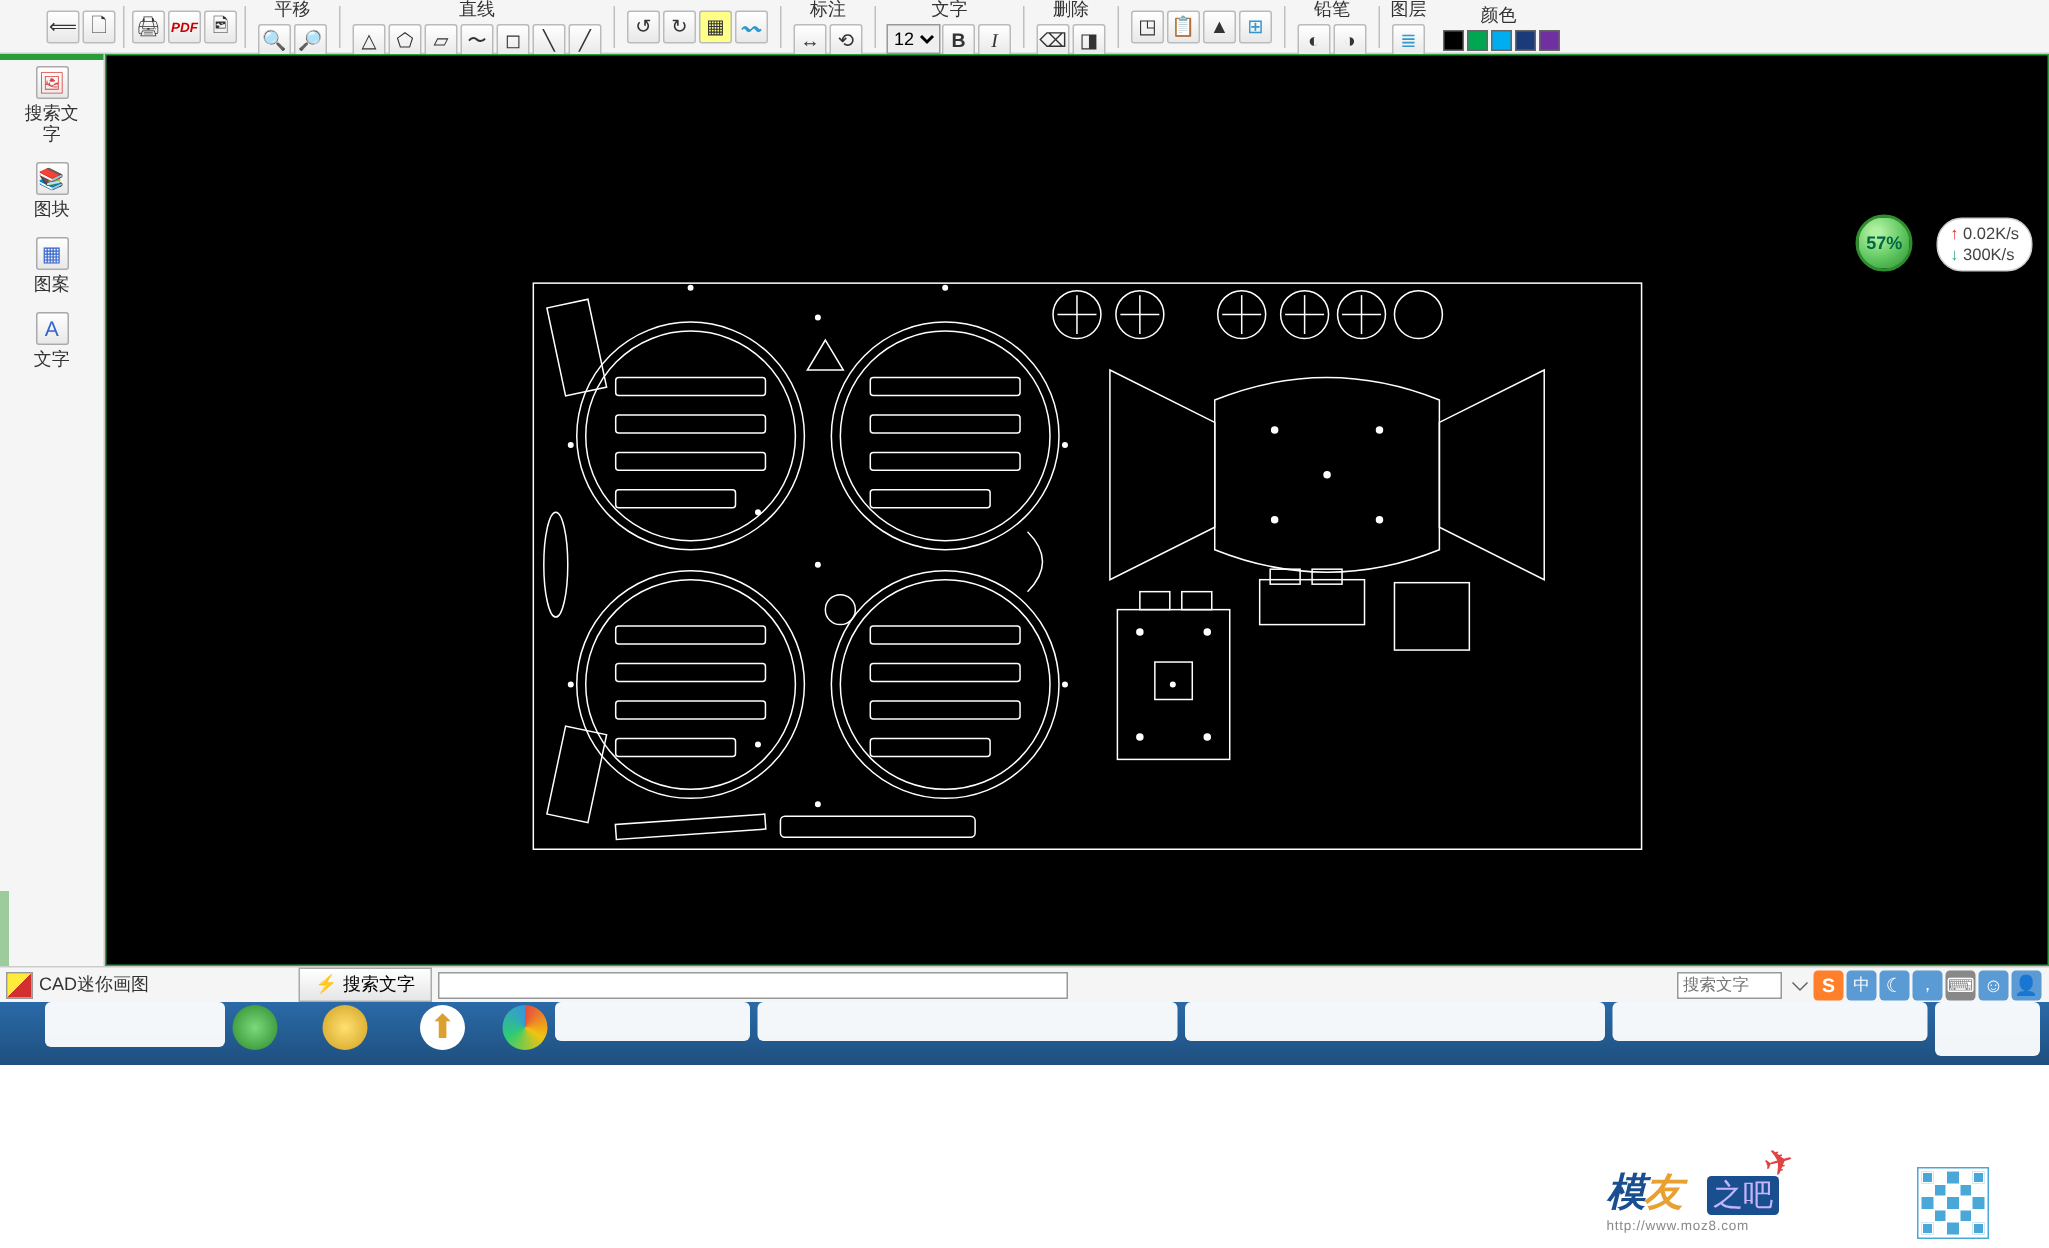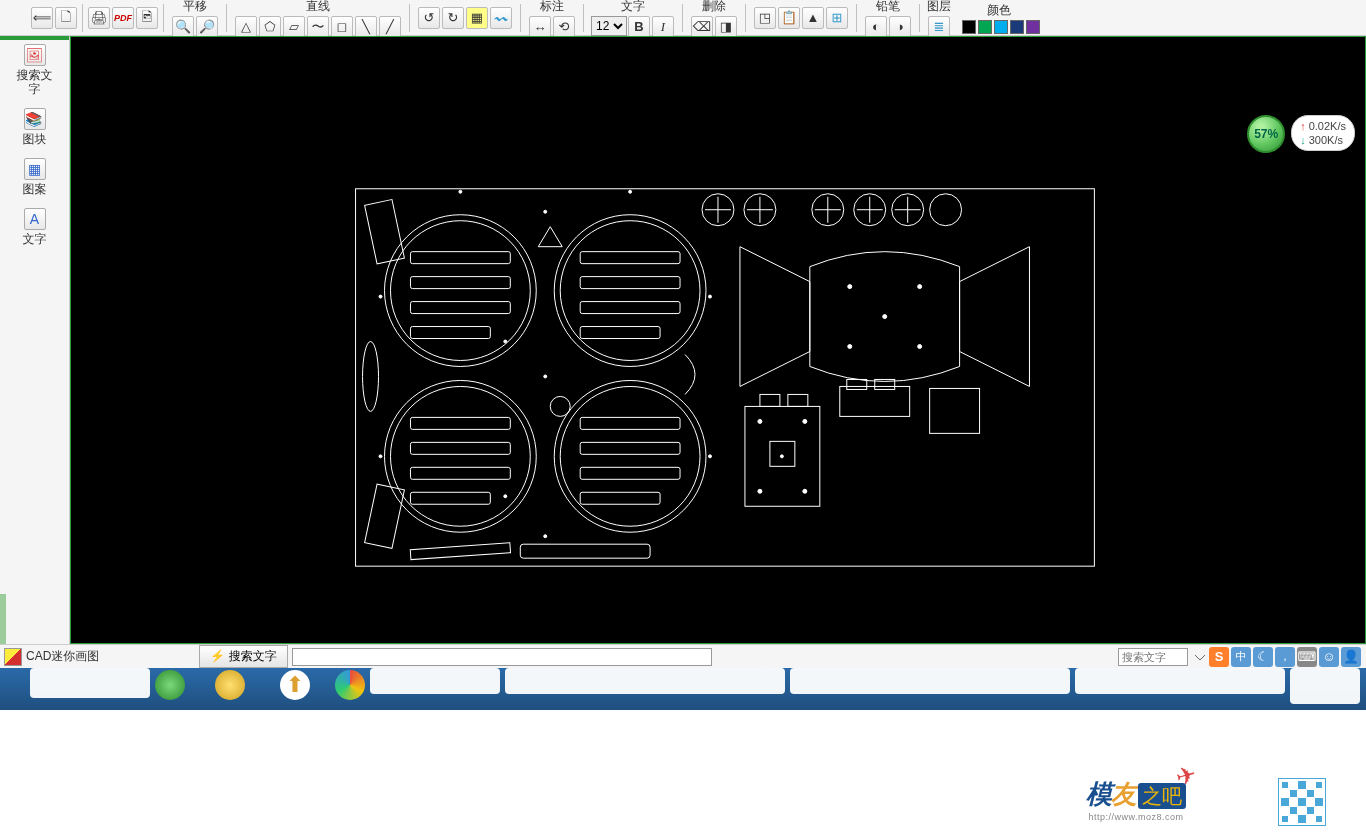--- a/index.html
+++ b/index.html
@@ -17,21 +17,21 @@
   .sidebar { width: 70px; background: #f5f5f5; border-right: 1px solid #ccc; display: flex; flex-direction: column; align-items: center; padding-top: 2px; position: relative; }
   .sidebar::before { content: ""; position: absolute; top: 0; left: 0; right: 0; height: 4px; background: #2a9d3a; }
   .sidebar::after { content: ""; position: absolute; bottom: 0; left: 0; width: 6px; height: 50px; background: #9ccc9c; }
   .side-item { width: 40px; text-align: center; margin: 6px 0; cursor: pointer; }
   .side-icon { width: 22px; height: 22px; margin: 0 auto 2px; border: 1px solid #aaa; border-radius: 2px; background: linear-gradient(#fff,#e8e8e8); display: flex; align-items: center; justify-content: center; font-size: 14px; }
   .side-label { font-size: 12px; color: #333; line-height: 14px; }
   
   .canvas-wrap { flex: 1; background: #000; border: 1px solid #2a9d3a; position: relative; }
   .canvas { position: absolute; inset: 0; }
   
-  .net-widget { position: absolute; right: 10px; top: 78px; display: flex; align-items: flex-start; gap: 6px; }
+  .net-widget { position: absolute; right: 10px; top: 106px; display: flex; align-items: flex-end; gap: 16px; }
   .net-circle { width: 38px; height: 38px; border-radius: 50%; background: radial-gradient(circle at 35% 30%, #aef0a0 10%, #5fc65f 55%, #2e8e2e); border: 2px solid #2e8e2e; color: #064; font-weight: bold; font-size: 12px; display: flex; align-items: center; justify-content: center; box-shadow: 0 1px 3px rgba(0,0,0,0.4); }
   .net-speeds { background: #fff; border: 1px solid #ccc; border-radius: 17px; padding: 3px 8px; font-size: 11px; color: #444; line-height: 14px; }
   .net-up::before { content: "↑"; color: #d33; margin-right: 3px; }
   .net-down::before { content: "↓"; color: #2a8; margin-right: 3px; }
   
   .statusbar { height: 24px; background: #f5f5f5; border-top: 1px solid #ccc; display: flex; align-items: center; padding: 0 4px; }
   .app-badge { width: 18px; height: 18px; background: linear-gradient(135deg,#ffeb3b 50%,#d32f2f 50%); border: 1px solid #999; margin-right: 4px; }
   .app-name { font-size: 12px; color: #333; margin-right: 100px; }
   .quick-cmd-btn { background: linear-gradient(#fff,#e5e5e5); border: 1px solid #aaa; padding: 2px 10px; font-size: 12px; cursor: pointer; margin-right: 4px; }
   .cmd-input { flex: 0 0 420px; height: 18px; border: 1px solid #999; background: #fff; padding: 0 4px; }
@@ -47,22 +47,22 @@
   
   .taskbar-fragment { height: 42px; background: linear-gradient(#2a6aa8,#1f4f7f); position: relative; overflow: hidden; }
   .tb-white { position: absolute; background: #fff; border-radius: 4px; opacity: 0.95; }
   .tb-dot { position: absolute; width: 30px; height: 30px; border-radius: 50%; top: 2px; }
   
   .bottom-white { height: 122px; background: #fff; position: relative; }
   .watermark { position: absolute; right: 180px; bottom: 10px; display: flex; align-items: center; gap: 6px; }
   .wm-logo { font-size: 26px; font-weight: 900; letter-spacing: -1px; }
   .wm-mo { color: #1a4f8f; font-style: italic; }
   .wm-you { color: #e8a030; font-style: italic; }
-  .wm-zhi { background: #1a4f8f; color: #eab308; padding: 2px 4px; font-size: 20px; border-radius: 3px; margin-left: 2px; }
-  .wm-url { font-size: 9px; color: #888; text-align: center; letter-spacing: 0.5px; }
+  .wm-zhi { background: #1a4f8f; color: #c4b5fd; padding: 2px 4px; font-size: 20px; border-radius: 3px; margin-left: 17px; }
+  .wm-url { font-size: 9px; color: #888; text-align: left; letter-spacing: 0.5px; }
   .wm-plane { position: absolute; right: 170px; bottom: 42px; font-size: 24px; color: #d44; transform: rotate(-15deg); }
   .qr { position: absolute; right: 40px; bottom: 6px; width: 48px; height: 48px; background: #fff; border: 1px solid #4aa8d8; display: grid; grid-template-columns: repeat(5,1fr); grid-template-rows: repeat(5,1fr); gap: 1px; padding: 2px; }
   .qr > div { background: #4aa8d8; }
   .qr > div:nth-child(2n) { background: #fff; }
   .qr > div:nth-child(1), .qr > div:nth-child(5), .qr > div:nth-child(21), .qr > div:nth-child(25) { background: #4aa8d8; border: 1px solid #fff; }
   
   .color-swatch { width: 14px; height: 14px; border: 1px solid #666; margin: 0 1px; cursor: pointer; }
   .colors-row { display: flex; margin-left: 4px; }
 </style>
 </head>

